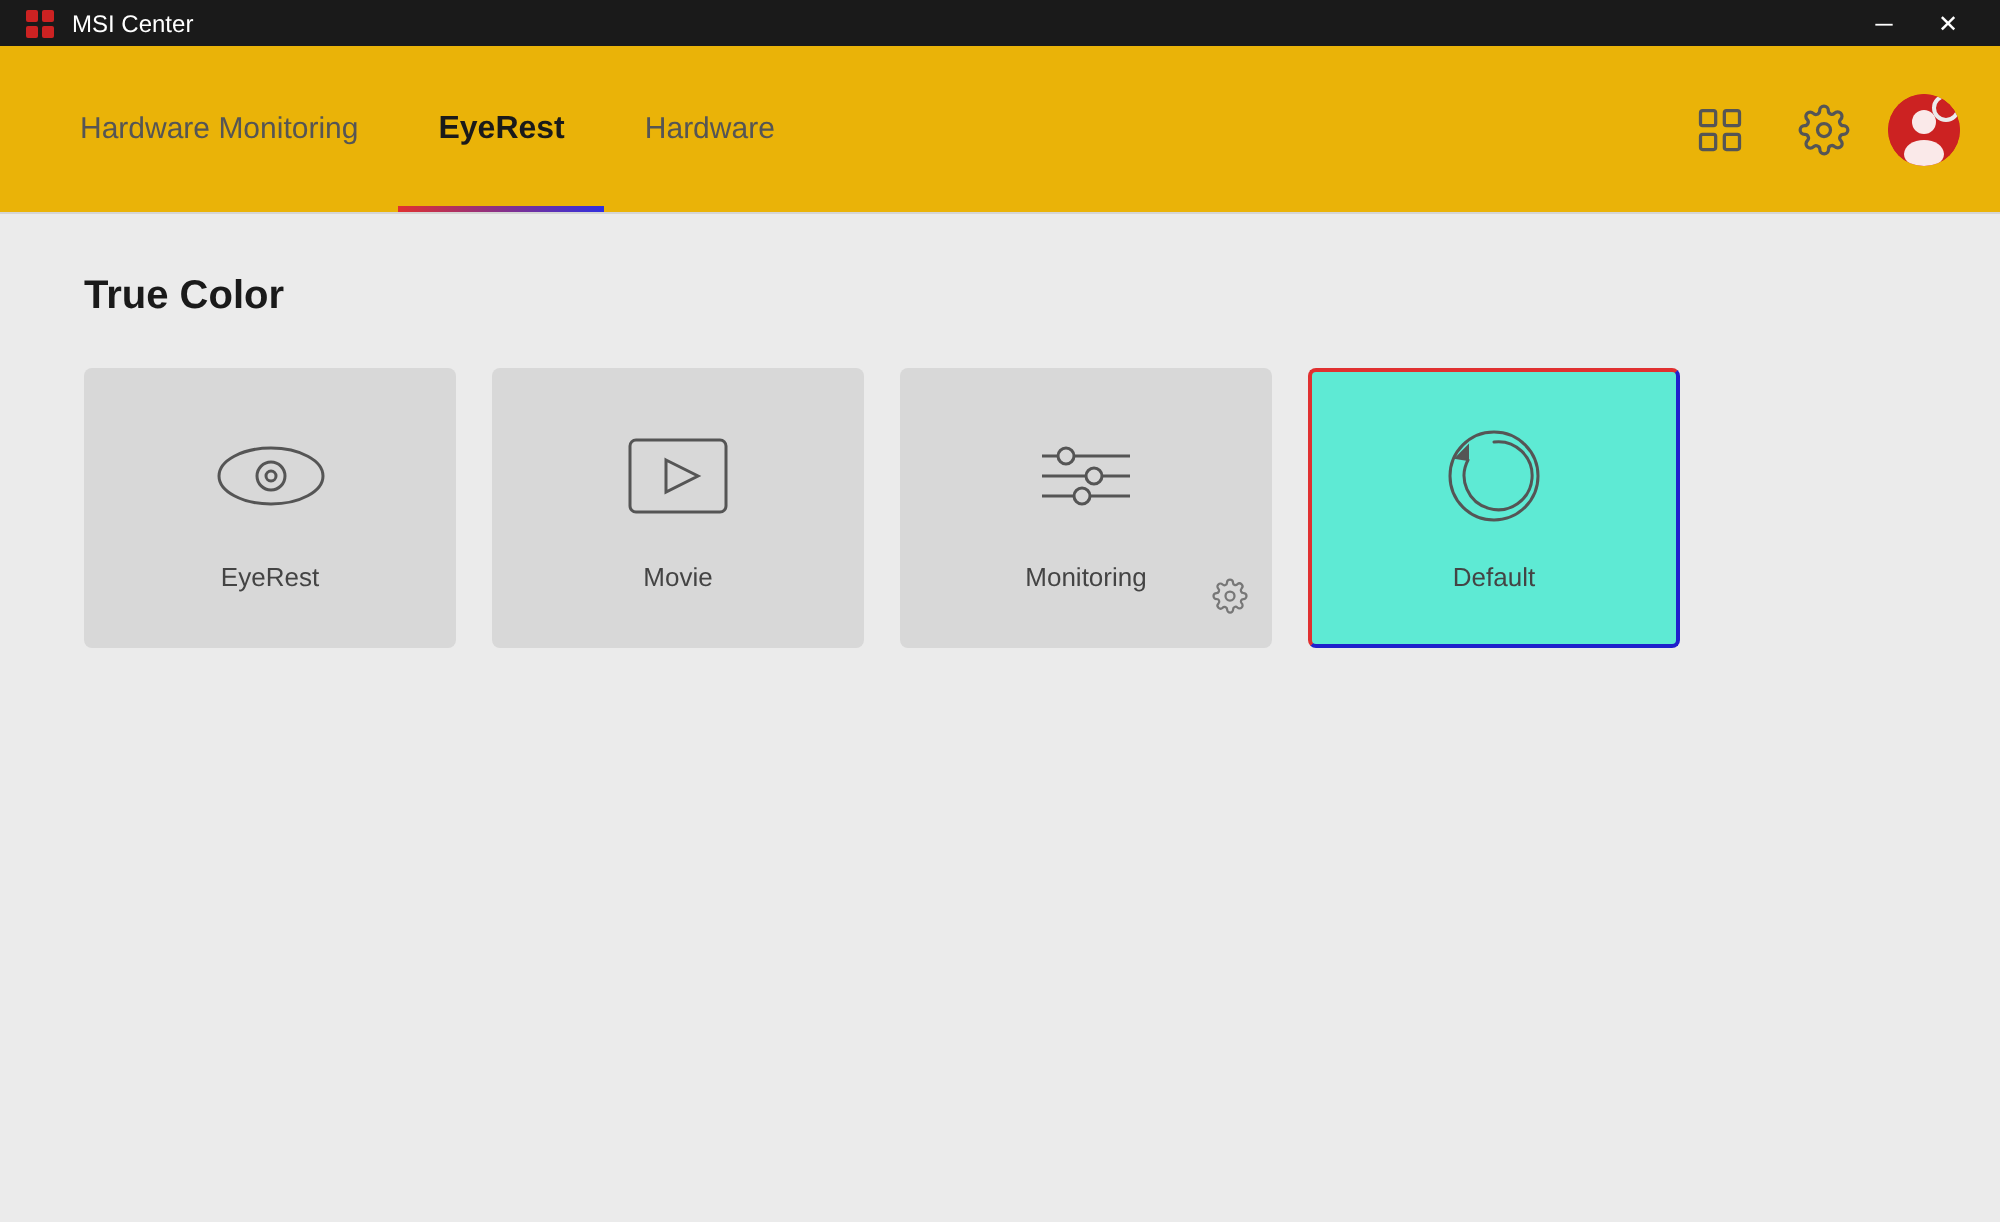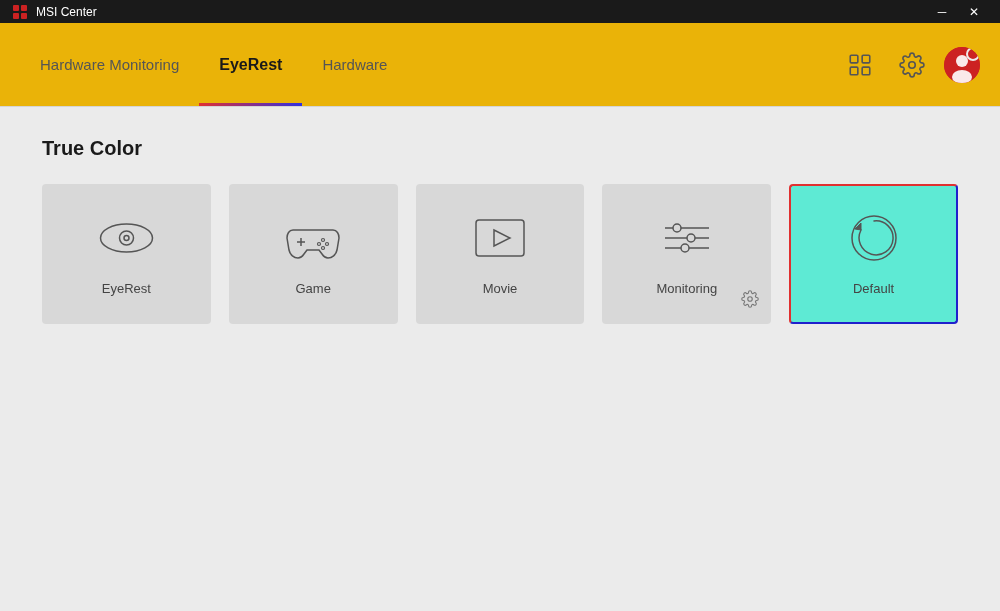--- a/index.html
+++ b/index.html
@@ -284,34 +284,20 @@
         <div class="card-icon">
           <svg width="55" height="38" viewBox="0 0 55 38">
             <ellipse cx="27.5" cy="19" rx="26" ry="14" stroke="#555" stroke-width="1.5" fill="none"></ellipse>
             <circle cx="27.5" cy="19" r="7" stroke="#555" stroke-width="1.5" fill="none"></circle>
             <circle cx="27.5" cy="19" r="2.5" stroke="#555" stroke-width="1.5" fill="none"></circle>
           </svg>
         </div>
         <span class="card-label">EyeRest</span>
       </div>
 
-      <div class="card">
-        <div class="card-icon">
-          <svg width="60" height="48" viewBox="0 0 60 48">
-            <path d="M10 16 C6 16 4 20 4 24 L6 36 C7 41 11 44 15 44 C17 44 19 43 21 40 L24 36 H36 L39 40 C41 43 43 44 45 44 C49 44 53 41 54 36 L56 24 C56 20 54 16 50 16 Z" stroke="#555" stroke-width="1.5" fill="none"></path>
-            <line x1="18" y1="24" x2="18" y2="32" stroke="#555" stroke-width="1.5"></line>
-            <line x1="14" y1="28" x2="22" y2="28" stroke="#555" stroke-width="1.5"></line>
-            <circle cx="40" cy="26" r="1.5" stroke="#555" stroke-width="1.2" fill="none"></circle>
-            <circle cx="44" cy="30" r="1.5" stroke="#555" stroke-width="1.2" fill="none"></circle>
-            <circle cx="36" cy="30" r="1.5" stroke="#555" stroke-width="1.2" fill="none"></circle>
-            <circle cx="40" cy="34" r="1.5" stroke="#555" stroke-width="1.2" fill="none"></circle>
-          </svg>
-        </div>
-        <span class="card-label">Game</span>
-      </div>
 
       <div class="card">
         <div class="card-icon">
           <svg width="56" height="44" viewBox="0 0 56 44">
             <rect x="4" y="4" width="48" height="36" rx="3" stroke="#555" stroke-width="1.5" fill="none"></rect>
             <polygon points="22,14 38,22 22,30" stroke="#555" stroke-width="1.5" fill="none"></polygon>
           </svg>
         </div>
         <span class="card-label">Movie</span>
       </div>

